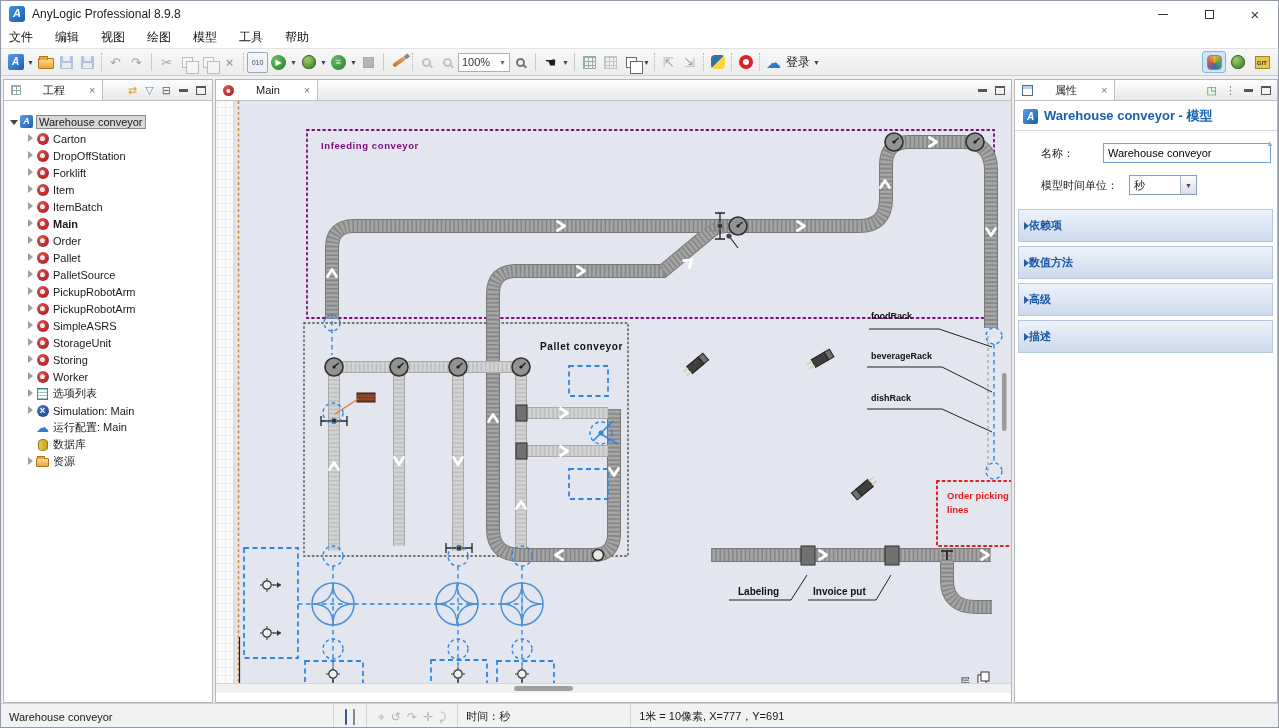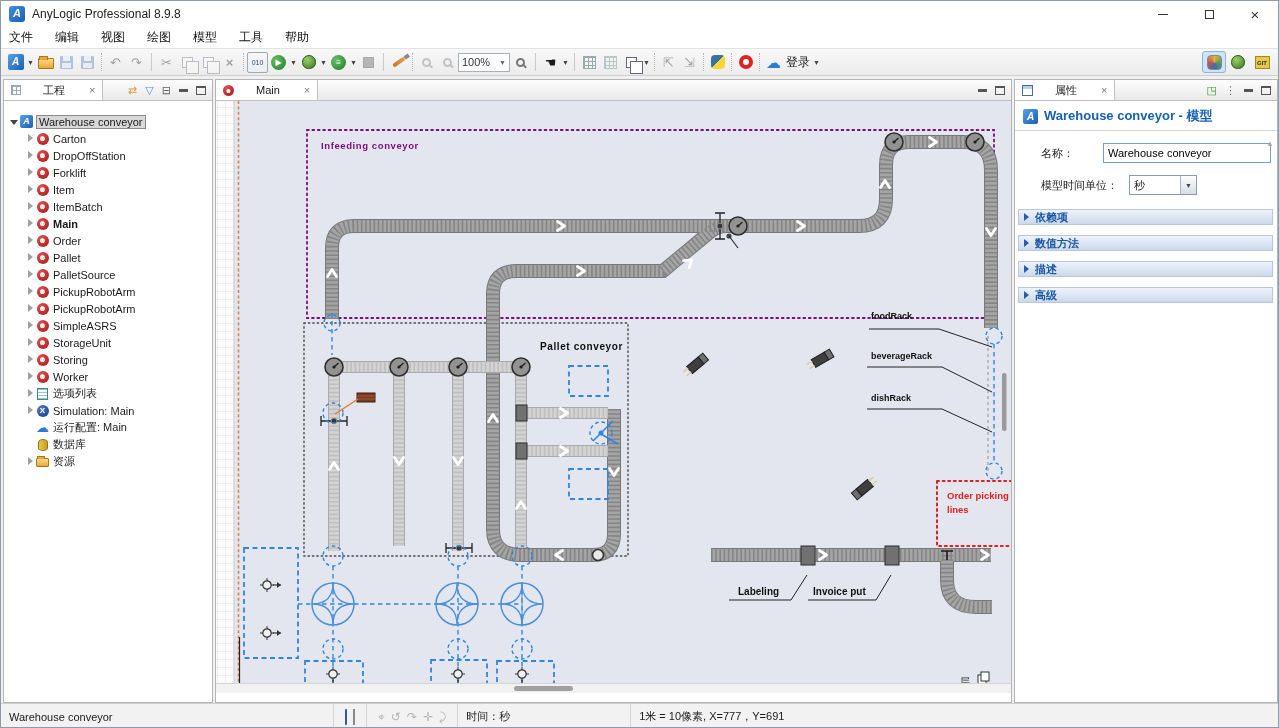--- a/index.html
+++ b/index.html
@@ -102,22 +102,22 @@
   .phead { display:flex; align-items:center; gap:6px; padding:6px 8px 5px 8px; border-bottom:1px solid #d8d8d8; }
   .phead .ptitle { color:#1661b0; font-size:13px; font-weight:bold; }
   .prow { display:flex; align-items:center; margin:12px 6px 0 26px; }
   .prow label { width:62px; color:#222; }
   .prow.unitrow label { width:88px; }
   .pinput { width:168px; height:20px; border:1px solid #6da2d8; font-size:11px; padding:0 4px; font-family:"Liberation Sans",sans-serif; }
   .pselect { width:68px; height:20px; border:1px solid #8a9ab0; background:#fff; display:flex; align-items:center; }
   .pselect .val { flex:1; padding-left:4px; }
   .pselect .btn { width:16px; height:18px; background:linear-gradient(#fdfdfd,#d8dde5); border-left:1px solid #aab4c2; font-size:7px; color:#445; display:flex; align-items:center; justify-content:center; }
   .sections { margin-top:14px; }
-  .secbar { height:16px; margin:10px 4px 0 3px; border:1px solid #b9c7dc; background:linear-gradient(#eef3fa,#ccd9ec);
-    display:flex; align-items:center; padding:0 5px; gap:6px; }
+  .secbar { height:33px; margin:4px 4px 0 3px; border:1px solid #b9c7dc; background:linear-gradient(#eef3fa,#ccd9ec);
+    display:flex; align-items:center; padding:0 5px; }
   .secbar .tri { width:0; height:0; border-top:4px solid transparent; border-bottom:4px solid transparent; border-left:5px solid #2a5ca8; }
   .secbar .stxt { color:#1a57a5; font-weight:bold; font-size:11px; }
   .pscroll-arrow { position:absolute; right:3px; top:38px; font-size:8px; color:#aab; }
   
   .statusbar { position:absolute; left:0; top:702px; width:100%; height:26px; background:#f2f2f2; border-top:1px solid #cfcfcf; display:flex; align-items:center; font-size:11px; }
   .sseg { display:flex; align-items:center; height:100%; padding:0 8px; }
   .sdiv { width:1px; height:100%; background:#d4d4d4; }
   .sico { margin:0 3px; font-size:12px; color:#667; }
   .sico.gray { opacity:.45; }
   .ic-monitor { width:13px; height:10px; border:1px solid #345a92; background:#5a8ac8; border-radius:1px; }
@@ -800,25 +800,25 @@
         <div class="secbar">
             <span class="tri"></span>
             <span class="stxt">依赖项</span>
           </div>
         <div class="secbar">
             <span class="tri"></span>
             <span class="stxt">数值方法</span>
           </div>
         <div class="secbar">
             <span class="tri"></span>
-            <span class="stxt">描述</span>
+            <span class="stxt">高级</span>
           </div>
         <div class="secbar">
             <span class="tri"></span>
-            <span class="stxt">高级</span>
+            <span class="stxt">描述</span>
           </div>
       </div>
     </div>
   </div>
 
   <div class="statusbar">
     <div class="sseg" style="width:332px;">
       <span>Warehouse conveyor</span>
     </div>
     <div class="sdiv"></div>

